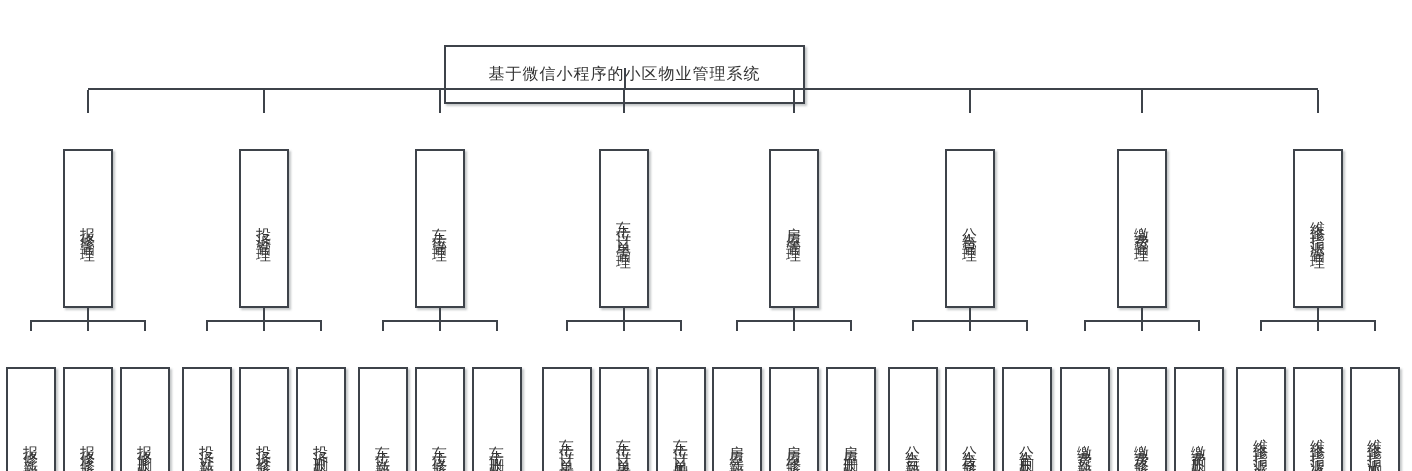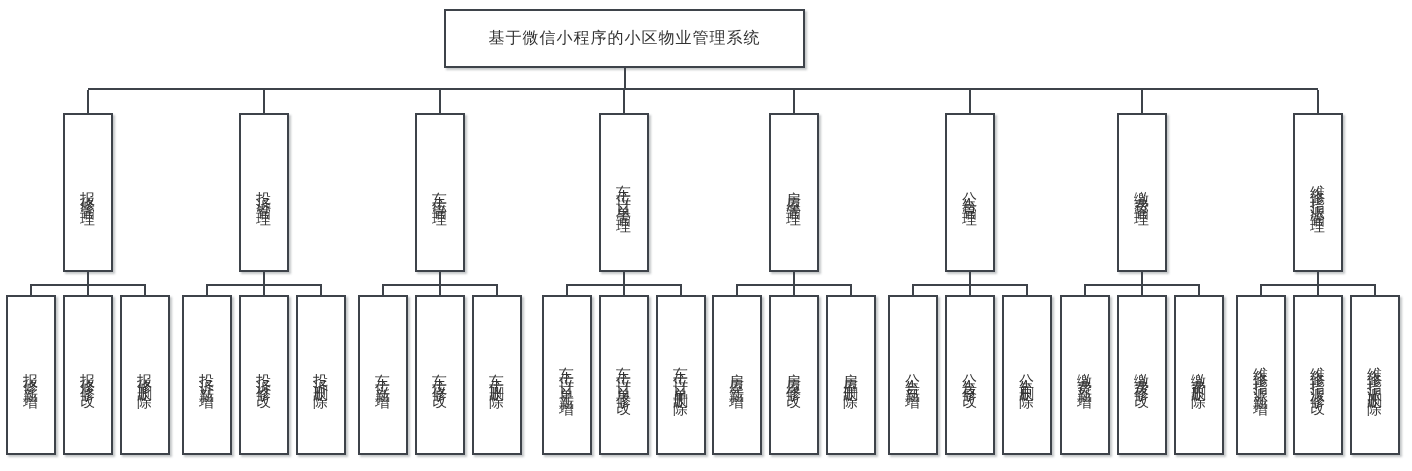--- a/index.html
+++ b/index.html
@@ -10,20 +10,21 @@
     font-family:"Liberation Sans","DejaVu Sans",sans-serif;
     color:#333333;
     overflow:hidden;
   }
   .node{
     box-sizing:border-box;
     border:2px solid #3e434a;
     background:#ffffff;
     display:flex;align-items:center;justify-content:center;
     box-shadow:2px 2px 2px rgba(125,130,136,0.45);
+    margin-top:36px;
   }
   .root{
     position:absolute;left:444px;top:9px;width:361px;height:59px;
     font-size:16px;letter-spacing:1px;
   }
   .line{position:absolute;background:#3e434a;}
   .trunk{left:624px;top:68px;width:2px;height:22px;}
   .rail1{left:88px;top:88px;width:1230px;height:2px;}
   .group{
     position:absolute;top:90px;width:164px;

